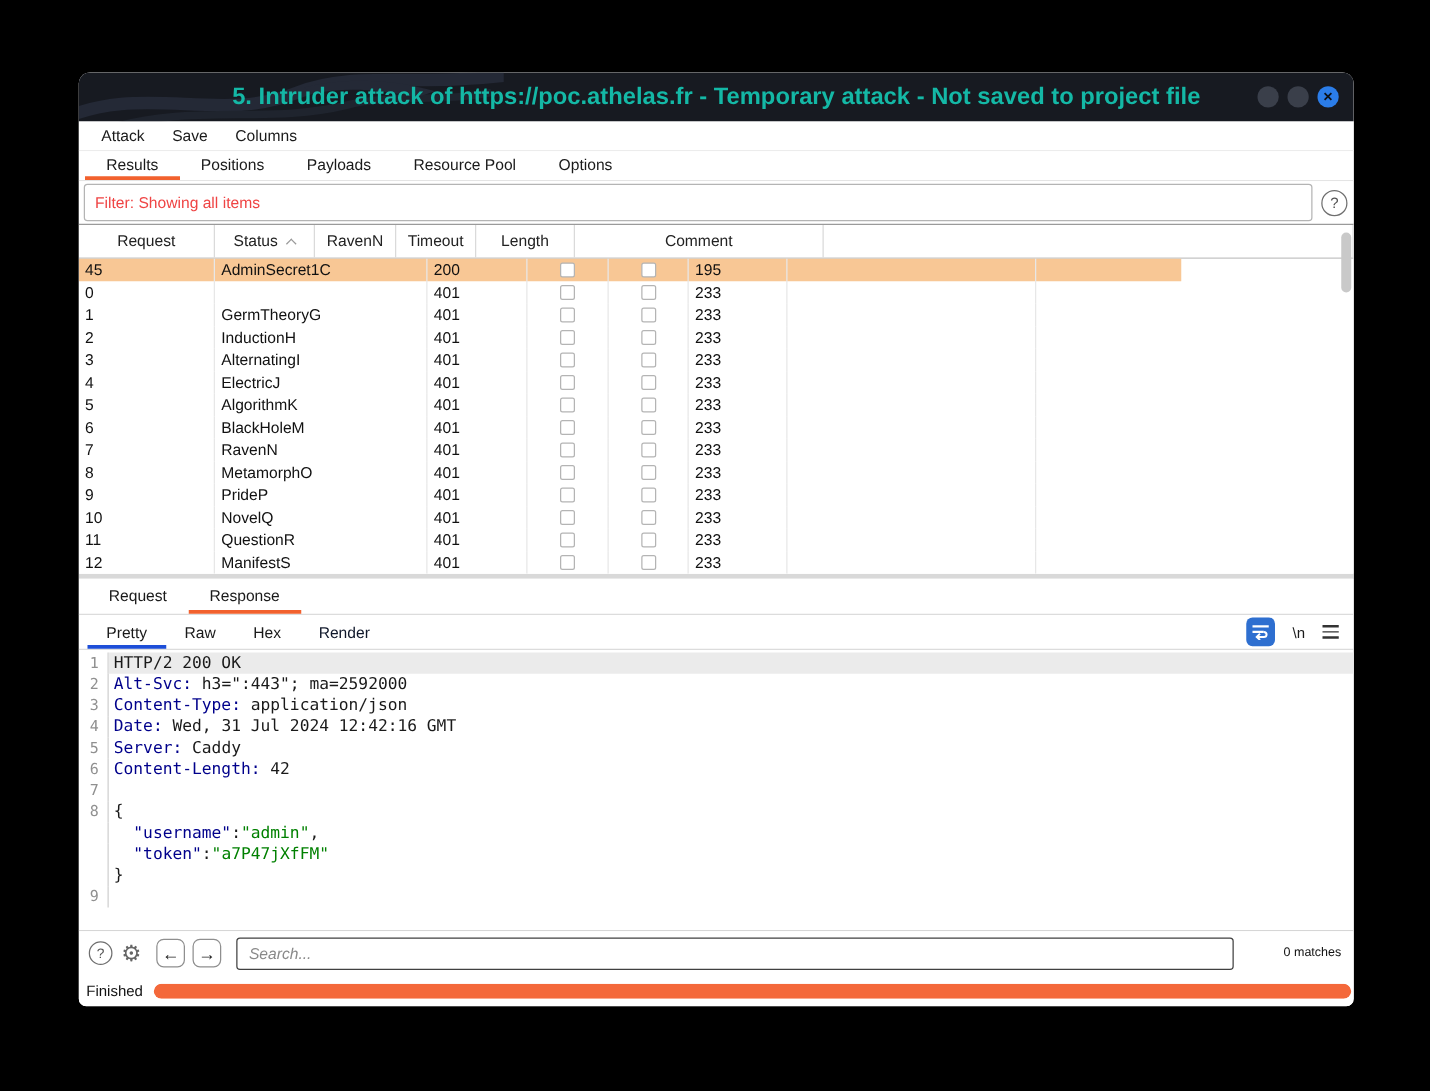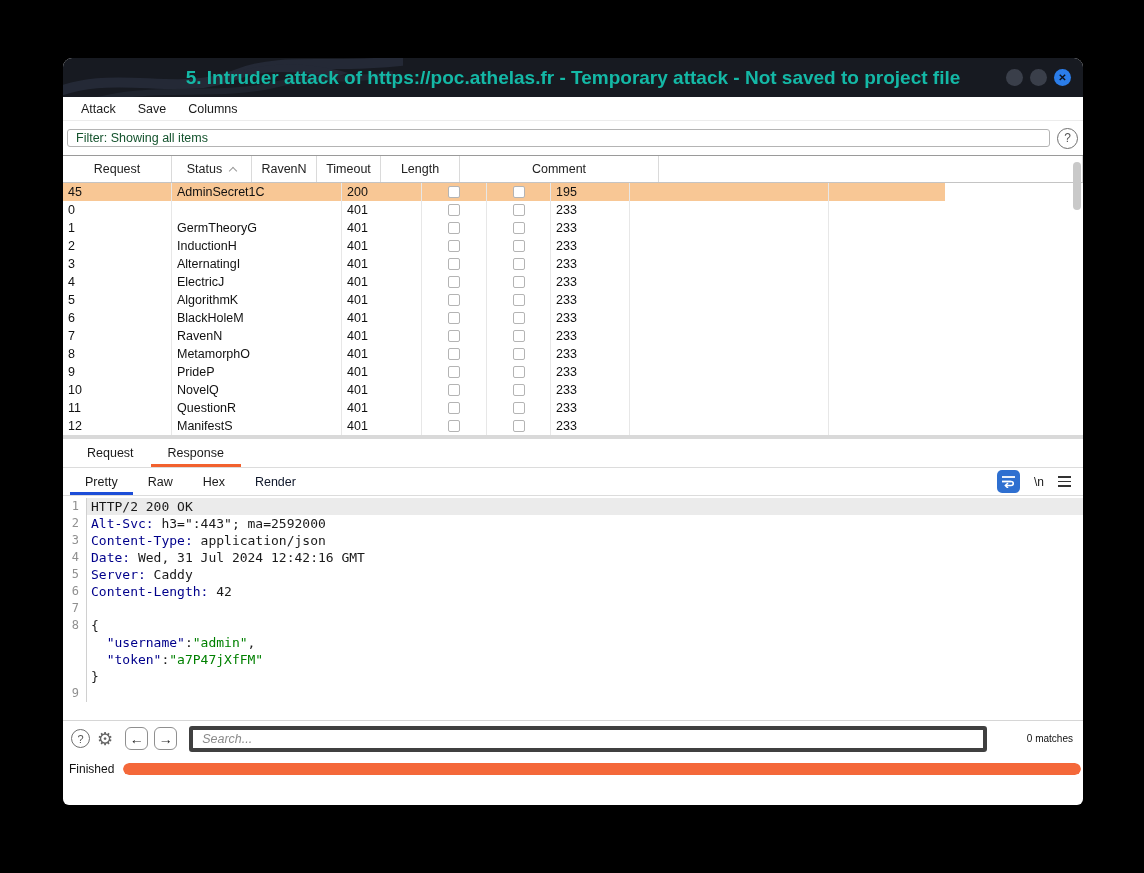--- a/index.html
+++ b/index.html
@@ -24,22 +24,22 @@
   .menubar { height:24px; display:flex; align-items:center; padding-left:7px;
              border-bottom:1px solid #ececec; background:#fff; }
   .menu-item { font-size:12.5px; color:#1a1a1a; padding:0 11px; cursor:default; }
   .tabsrow { height:24px; display:flex; align-items:stretch; padding-left:5px;
              border-bottom:1px solid #e4e4e4; background:#fff; }
   .tab { font-size:12.5px; color:#1a1a1a; padding:4px 17px 0 17px; border-bottom:3px solid transparent; }
   .tab.active { border-bottom:3px solid #f2612e; }
 
   
   .filter-row { height:34px; display:flex; align-items:center; padding:0 5px 0 4px; background:#fff; }
-  .filter-box { flex:1; height:18px; border:1px solid #b4b4b4; border-radius:3px;
-                display:flex; align-items:center; padding-left:8px; font-size:12.5px; color:#14532d;
+  .filter-box { flex:1; height:30px; border:1px solid #b4b4b4; border-radius:3px;
+                display:flex; align-items:center; padding-left:8px; font-size:12.5px; color:#ef4444;
                 background:#fff; }
   .help-circle { width:21px; height:21px; border:1.6px solid #6f6f6f; border-radius:50%;
                  margin-left:7px; display:flex; align-items:center; justify-content:center;
                  font-size:12px; color:#555; }
 
   
   .table-wrap { position:relative; height:280px; border-top:1px solid #9a9a9a; background:#fff; overflow:hidden; }
   .thead { display:flex; height:27px; border-bottom:1px solid #c4c4c4; }
   .hc { display:flex; align-items:center; justify-content:center; font-size:12.5px; color:#222;
         border-right:1px solid #dadada; }
@@ -91,21 +91,21 @@
 
   
   .search-row { height:35px; display:flex; align-items:center; padding:0 10px 0 8px; background:#fff; }
   .sr-help { width:19px; height:19px; border:1.6px solid #6f6f6f; border-radius:50%;
              display:flex; align-items:center; justify-content:center; font-size:11px; color:#555; }
   .gear { font-size:18px; color:#666; margin-left:7px; line-height:1; }
   .nav-btn { width:23px; height:23px; border:1px solid #8f8f8f; border-radius:6px; background:#fff;
              display:flex; align-items:center; justify-content:center; font-size:14px; color:#222; }
   .nav-btn.first { margin-left:12px; }
   .nav-btn + .nav-btn { margin-left:6px; }
-  .search-input { flex:1; height:26px; margin-left:12px; border:4px solid #404040; border-radius:3px;
+  .search-input { flex:1; height:26px; margin-left:12px; border:1px solid #404040; border-radius:3px;
                   padding-left:9px; font-size:12.5px; font-family:"Liberation Sans", sans-serif; color:#222;
                   outline:none; }
   .search-input::placeholder { font-style:italic; color:#8a8a8a; }
   .matches { width:86px; text-align:right; font-size:10px; color:#111; }
 
   
   .status-row { height:25px; display:flex; align-items:center; padding:0 2px 0 4px; background:#fff; }
   .status-label { font-size:12px; color:#111; padding:0 8px 0 2px; min-width:56px; }
   .progress-track { flex:1; height:12px; border-radius:6px; background:#fff; overflow:hidden; }
   .progress-fill { height:12px; border-radius:6px; background:#f4683a; width:0; }
@@ -131,20 +131,27 @@
         </div>
       </div>
     </div>
 
     <div class="menubar" id="menubar">
         <span class="menu-item">Attack</span>
         <span class="menu-item">Save</span>
         <span class="menu-item">Columns</span>
       </div>
 
+    <div class="tabsrow" id="maintabs">
+        <div class="tab active">Results</div>
+        <div class="tab">Positions</div>
+        <div class="tab">Payloads</div>
+        <div class="tab">Resource Pool</div>
+        <div class="tab">Options</div>
+      </div>
 
     <div class="filter-row">
       <div class="filter-box">
         <span>Filter: Showing all items</span>
       </div>
       <div class="help-circle">?</div>
     </div>
 
     <div class="table-wrap">
       <div class="thead" id="thead">

